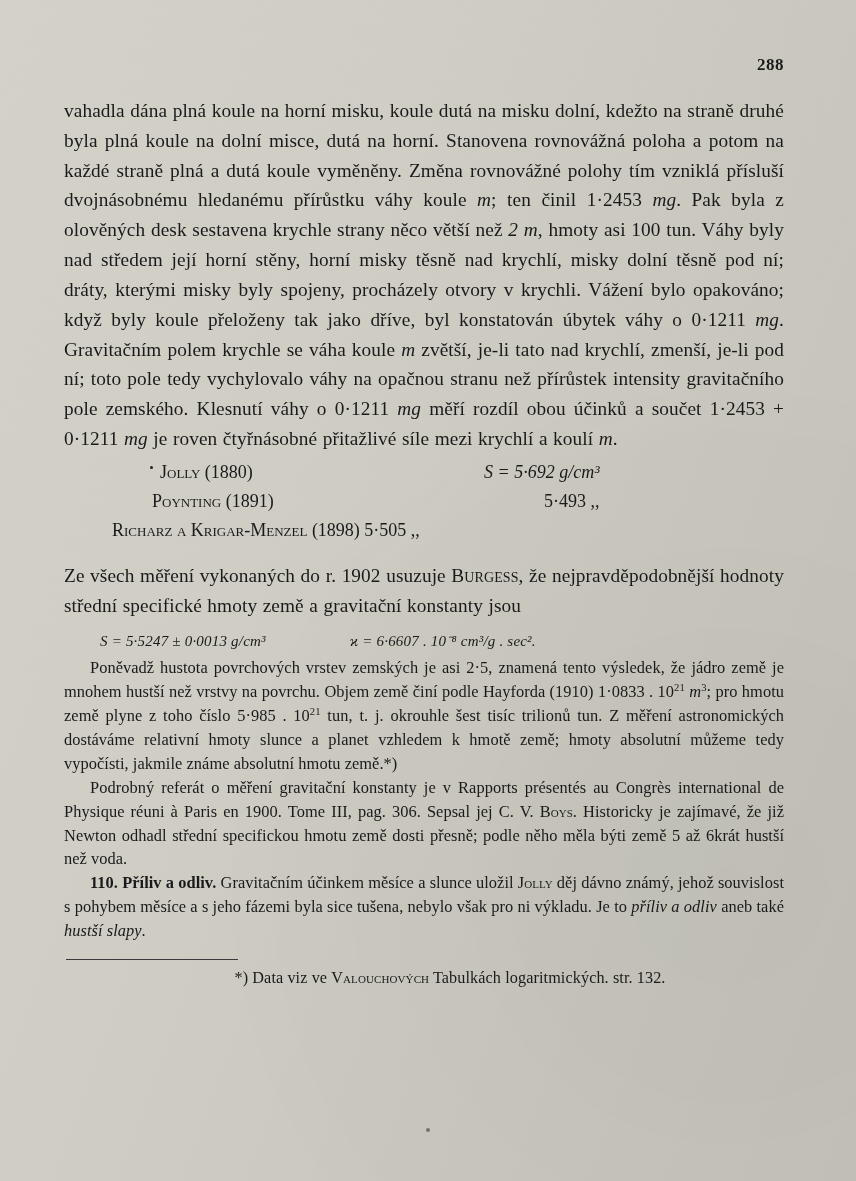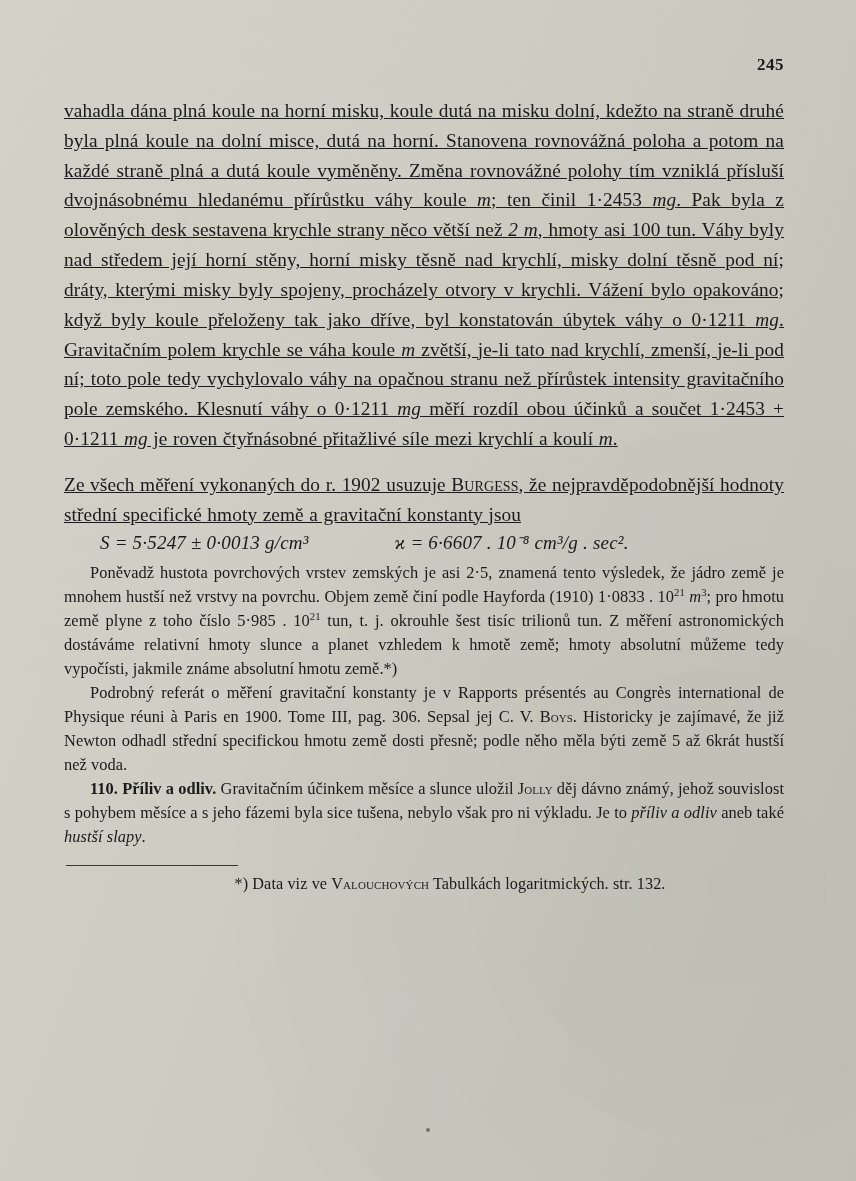--- a/index.html
+++ b/index.html
@@ -49,21 +49,20 @@
   }
   .body-main {
     font-size: 19.3px;
     line-height: 1.545;
     text-align: justify;
     letter-spacing: .1px;
     word-spacing: .6px;
   }
   .body-main p {
     margin: 0;
-    text-decoration: underline;
   }
   .indent {
     text-indent: 28px;
   }
   .sc {
     font-variant: small-caps;
   }
   i, .it {
     font-style: italic;
   }
@@ -94,21 +93,22 @@
   .dot-mark {
     position: absolute;
     left: 86px;
     top: 8px;
     width: 3px;
     height: 3px;
     background: #222;
     border-radius: 50%;
   }
   .formula-line {
-    font-size: 19px;
+    margin-top: 9px;
+    font-size: 15px;
     padding-left: 36px;
     letter-spacing: .2px;
   }
   .formula-line .gap {
     display: inline-block;
     width: 76px;
   }
   .small-body {
     font-size: 16.4px;
     line-height: 1.46;
@@ -154,28 +154,42 @@
     background: #555;
     opacity: .75;
   }
 </style>
 </head>
 <body>
 
 <div class="page">
   <div class="grain"></div>
 
-  <div class="page-number">245</div>
+  <div class="page-number">288</div>
 
   <div class="content">
 
     <div class="body-main">
       <p>vahadla dána plná koule na horní misku, koule dutá na misku dolní, kdežto na straně druhé byla plná koule na dolní misce, dutá na horní. Stanovena rovnovážná poloha a potom na každé straně plná a dutá koule vyměněny. Změna rovnovážné polohy tím vzniklá přísluší dvojnásobnému hledanému přírůstku váhy koule <i>m</i>; ten činil 1·2453 <i>mg</i>. Pak byla z olověných desk sestavena krychle strany něco větší než <i>2 m</i>, hmoty asi 100 tun. Váhy byly nad středem její horní stěny, horní misky těsně nad krychlí, misky dolní těsně pod ní; dráty, kterými misky byly spojeny, procházely otvory v krychli. Vážení bylo opakováno; když byly koule přeloženy tak jako dříve, byl konstatován úbytek váhy o 0·1211 <i>mg</i>. Gravitačním polem krychle se váha koule <i>m</i> zvětší, je-li tato nad krychlí, zmenší, je-li pod ní; toto pole tedy vychylovalo váhy na opačnou stranu než přírůstek intensity gravitačního pole zemského. Klesnutí váhy o 0·1211 <i>mg</i> měří rozdíl obou účinků a součet 1·2453 + 0·1211 <i>mg</i> je roven čtyřnásobné přitažlivé síle mezi krychlí a koulí <i>m</i>.</p>
     </div>
 
+    <div class="values-block val-wrap">
+      <div class="dot-mark"></div>
+      <div class="val-row r1">
+        <span class="val-name sc">Jolly (1880)</span>
+        <span class="val-num it">S = 5·692 g/cm³</span>
+      </div>
+      <div class="val-row r2">
+        <span class="val-name sc">Poynting (1891)</span>
+        <span class="val-num">5·493    ,,</span>
+      </div>
+      <div class="val-row r3">
+        <span class="val-name sc">Richarz a Krigar-Menzel (1898)   5·505    ,,</span>
+      </div>
+    </div>
 
     <div class="body-main" style="margin-top:16px">
       <p>Ze všech měření vykonaných do r. 1902 usuzuje <span class="sc">Burgess</span>, že nejpravděpodobnější hodnoty střední specifické hmoty země a gravitační konstanty jsou</p>
     </div>
 
     <div class="formula-line">
       <span class="it">S = 5·5247 ± 0·0013 g/cm³</span>
       <span class="gap"></span>
       <span class="it">ϰ = 6·6607 . 10⁻⁸ cm³/g . sec².</span>
     </div>

